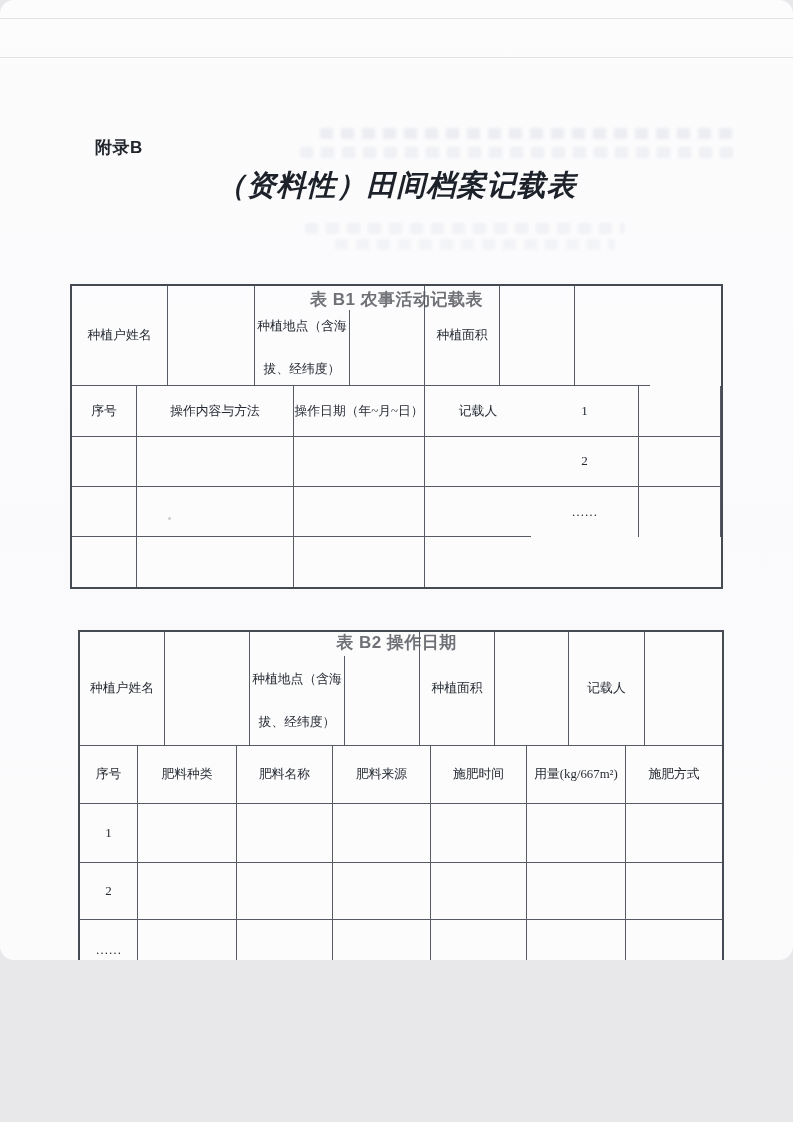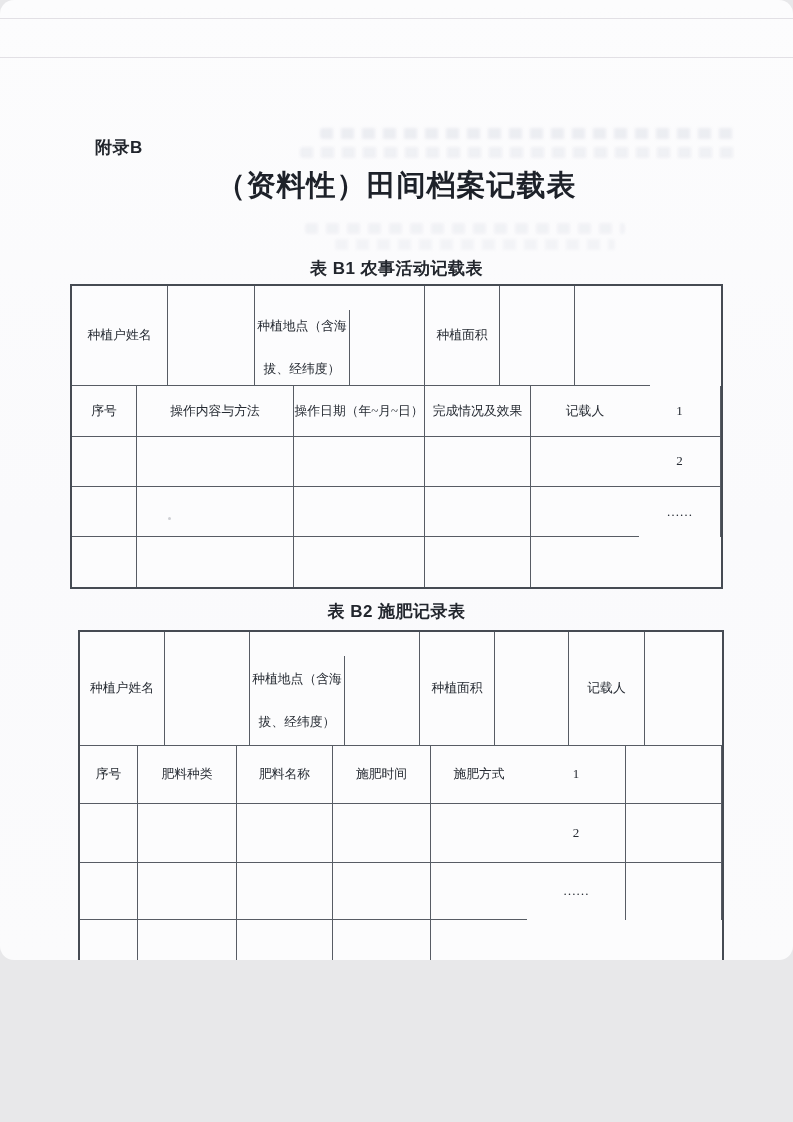--- a/index.html
+++ b/index.html
@@ -20,26 +20,26 @@
   }
   .speck{position:absolute;width:3px;height:3px;border-radius:50%;background:rgba(95,100,110,.45);}
   
   .appendix{
     position:absolute;left:95px;top:136px;
     font-family:"Liberation Sans","DejaVu Sans",sans-serif;
     font-size:17px;font-weight:600;letter-spacing:.5px;color:#21252c;
   }
   .doc-title{
     position:absolute;left:0;right:0;top:166px;text-align:center;
-    font-size:29px;font-weight:bold;letter-spacing:1px;color:#1d2129;
+    font-size:29px;font-weight:bold;letter-spacing:1px;color:#1d2129;font-style:italic;
   }
   .tbl-caption{
     position:absolute;left:0;right:0;text-align:center;
     font-family:"Liberation Sans","DejaVu Sans",sans-serif;
-    font-size:17px;font-weight:600;letter-spacing:.5px;color:#22262d;
+    font-size:17px;font-weight:600;letter-spacing:.5px;color:#22262d;margin-top:31px;
   }
   #cap-b1{top:257px;}
   #cap-b2{top:600px;}
   .page-num{
     position:absolute;left:620px;top:1013px;width:110px;text-align:center;
     font-size:13px;color:#3b4554;letter-spacing:2px;
   }
   
   .tbl{position:absolute;border:2px solid #464b53;background:rgba(255,255,255,.35);}
   .grid{display:grid;}
@@ -84,21 +84,20 @@
       <div class="cell"></div>
       <div class="cell">种植面积</div>
       <div class="cell"></div>
       <div class="cell lc"></div>
     </div>
 
     <div class="grid" style="grid-template-columns:65px 157px 131px 106px 108px 82px;grid-template-rows:51px 50px 50px 50px;">
       <div class="cell">序号</div>
       <div class="cell">操作内容与方法</div>
       <div class="cell">操作日期（年~月~日）</div>
-      <div class="cell">完成情况及效果</div>
       <div class="cell lc">记载人</div>
 
       <div class="cell num">1</div>
       <div class="cell"></div>
       <div class="cell"></div>
       <div class="cell"></div>
       <div class="cell"></div>
       <div class="cell lc"></div>
 
       <div class="cell num">2</div>
@@ -110,40 +109,42 @@
 
       <div class="cell num lr">……</div>
       <div class="cell lr"></div>
       <div class="cell lr"></div>
       <div class="cell lr"></div>
       <div class="cell lr"></div>
       <div class="cell lr lc"></div>
     </div>
   </div>
 
-  <div class="tbl-caption" id="cap-b2">表 B2 施肥记录表</div>
+  <div class="tbl-caption" id="cap-b2">表 B2 操作日期</div>
 
   <div class="tbl" style="left:78px;top:630px;width:642px;">
 
     <div class="grid" style="grid-template-columns:85px 85px 95px 75px 75px 74px 76px 77px;grid-template-rows:114px;">
       <div class="cell">种植户姓名</div>
       <div class="cell"></div>
       <div class="cell tall">种植地点（含海拔、经纬度）</div>
       <div class="cell"></div>
       <div class="cell">种植面积</div>
       <div class="cell"></div>
       <div class="cell">记载人</div>
       <div class="cell lc"></div>
     </div>
 
     <div class="grid" style="grid-template-columns:58px 99px 96px 98px 96px 99px 96px;grid-template-rows:58px 59px 57px 60px;">
       <div class="cell">序号</div>
       <div class="cell">肥料种类</div>
       <div class="cell">肥料名称</div>
+      <div class="cell">肥料来源</div>
       <div class="cell">施肥时间</div>
+      <div class="cell">用量(kg/667m²)</div>
       <div class="cell lc">施肥方式</div>
 
       <div class="cell num">1</div>
       <div class="cell"></div>
       <div class="cell"></div>
       <div class="cell"></div>
       <div class="cell"></div>
       <div class="cell"></div>
       <div class="cell lc"></div>
 

